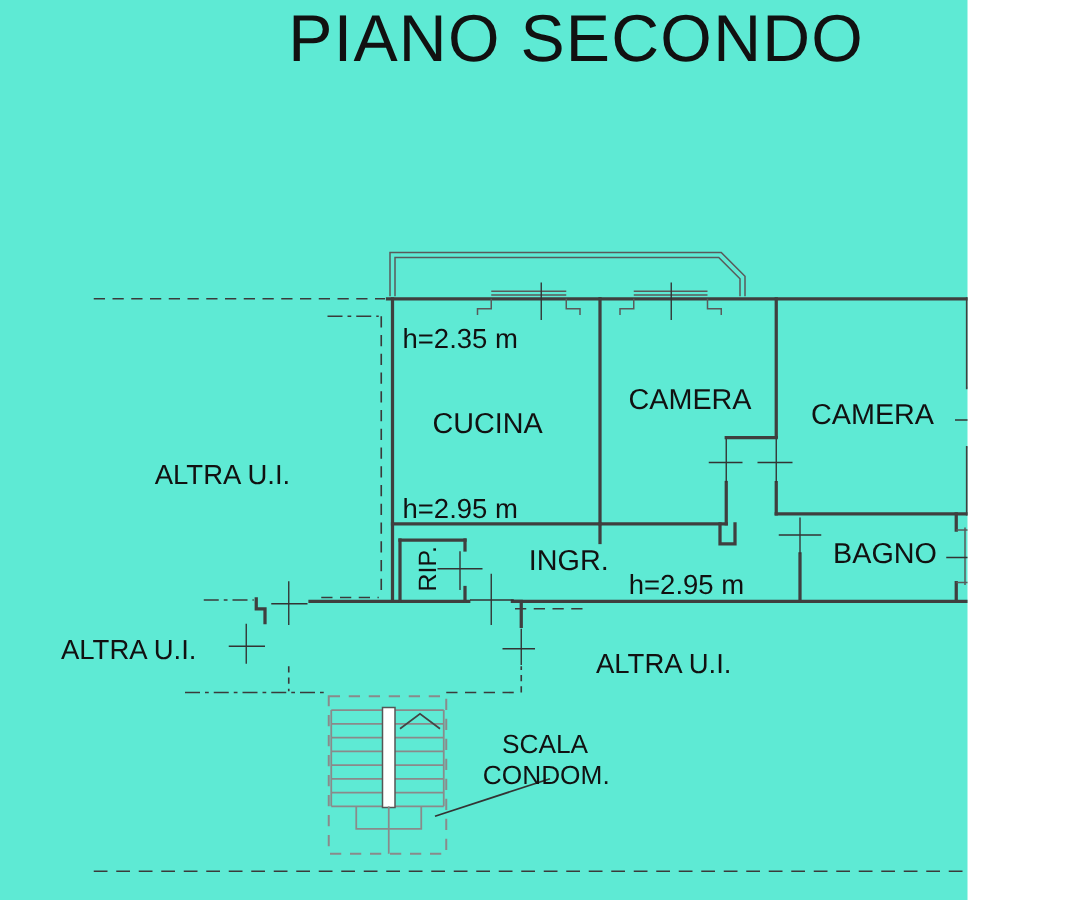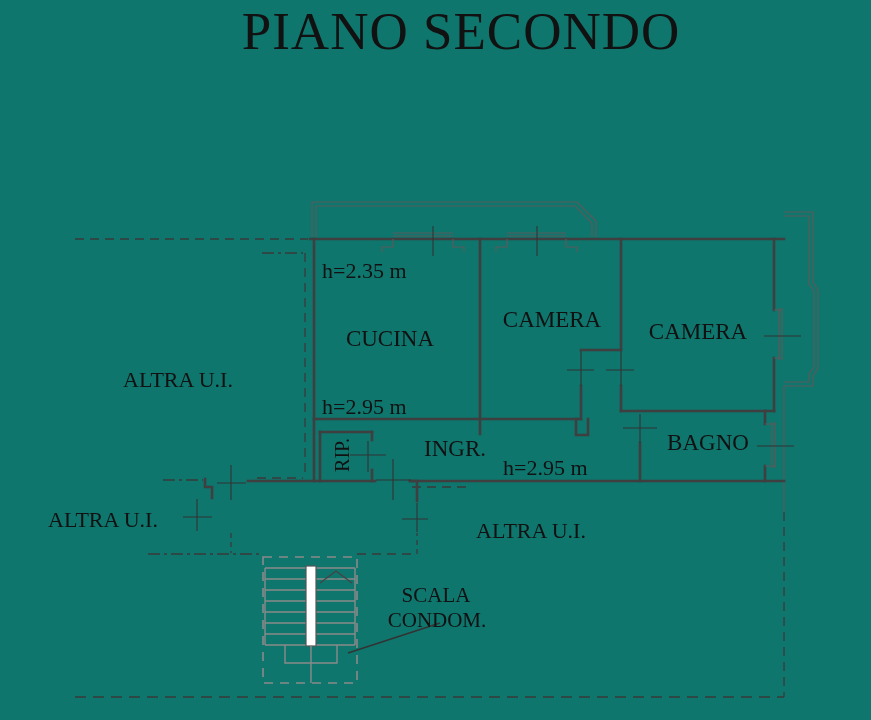--- a/index.html
+++ b/index.html
@@ -1,20 +1,20 @@
 <!DOCTYPE html>
 <html><head>
 <meta charset="utf-8">
 <style>
   html,body{margin:0;padding:0;background:#ffffff;}
   .canvas{
     position:relative;
-    width:871px;height:720px;
-    background:#0f766e;
-    font-family:Liberation Serif, serif;
+    width:774px;height:720px;
+    background:#5eead4;
+    font-family:Liberation Sans, sans-serif;
     overflow:hidden;
   }
   svg{display:block}
   
   .walls   {stroke:#3f3f3f;stroke-width:2.6;fill:none;stroke-linecap:square}
   .thin    {stroke:#5a5a5a;stroke-width:1.2;fill:none}
   .doors-g {stroke:#333333;stroke-width:1.1;fill:none}
   .dashes  {stroke:#3a3a3a;stroke-width:1.3;fill:none}
   .stairs-g{stroke:#8a8a8a;stroke-width:1.4;fill:none}
   .dash    {stroke-dasharray:9 6}

